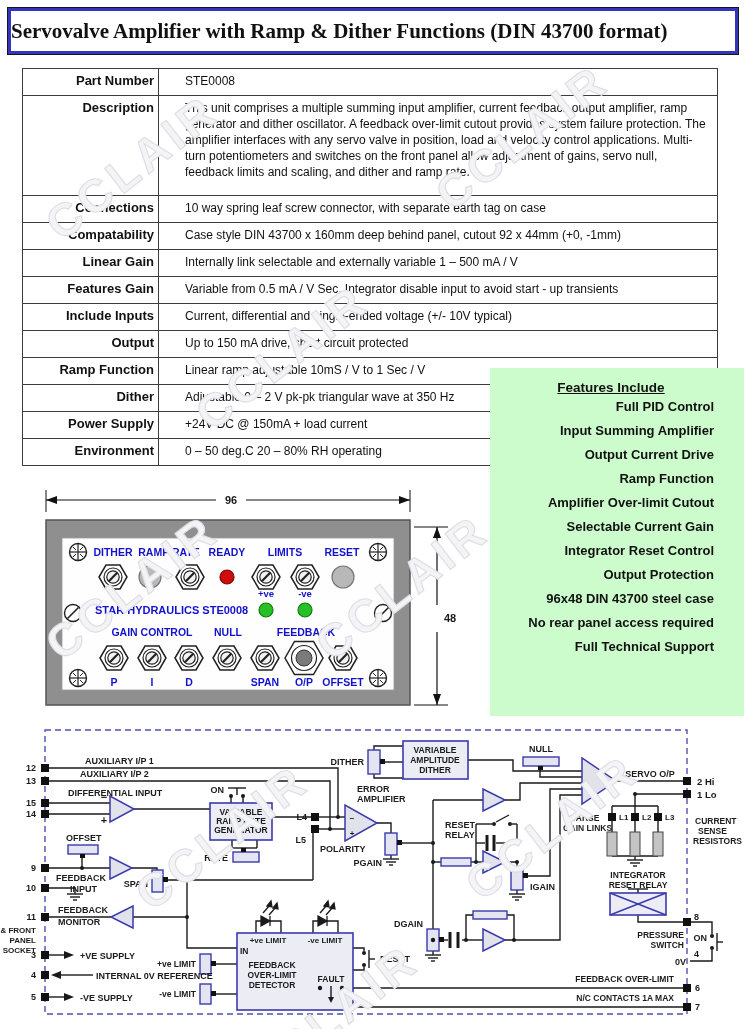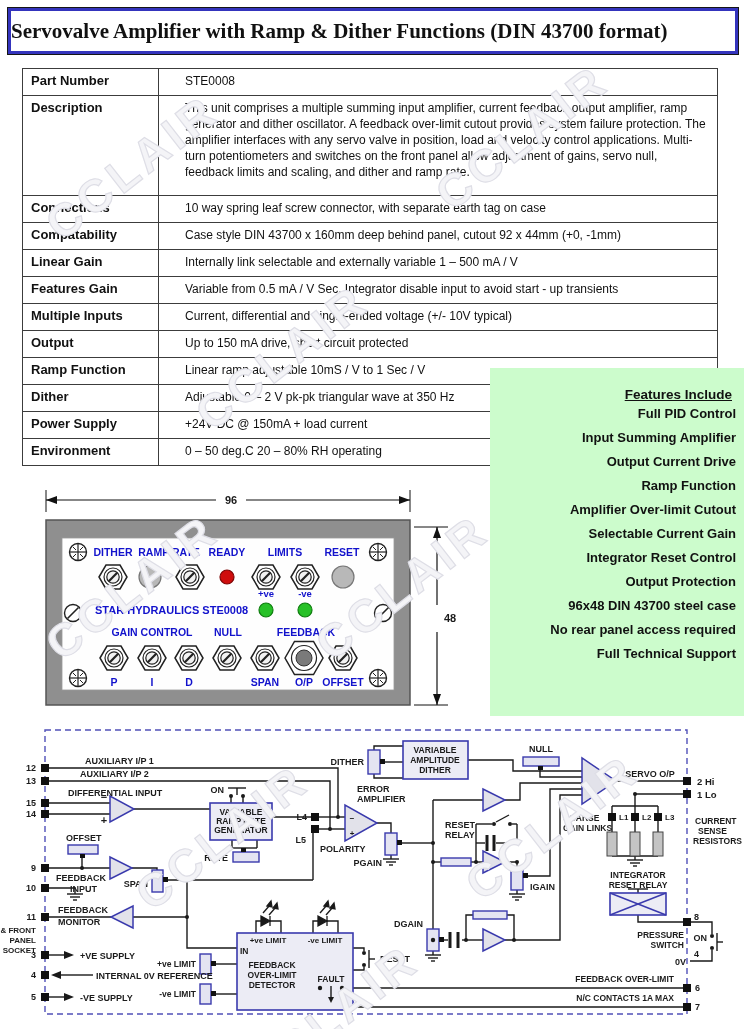--- a/index.html
+++ b/index.html
@@ -4,29 +4,29 @@
 <style>
   html,body{margin:0;padding:0;}
   body{width:746px;height:1029px;position:relative;background:#fff;overflow:hidden;
        font-family:"Liberation Sans",sans-serif;color:#111;}
   
   .title{position:absolute;left:8px;top:8px;width:724px;height:40px;border:3px solid #3434bd;
          outline:1px solid #151515;text-align:left;line-height:40px;font-size:21px;font-weight:bold;font-family:Liberation Serif, serif;}
   
   .spec{position:absolute;left:22px;top:68px;width:696px;border-collapse:collapse;table-layout:fixed;z-index:1;}
   .spec td{border:1px solid #3c3c3c;vertical-align:top;}
-  .spec .lbl{font-weight:bold;font-size:13px;padding:4px 4px 2px 8px;}
+  .spec .lbl{font-weight:bold;font-size:13px;padding:4px 4px 2px 8px;text-align:right;}
   .spec .val{font-size:12px;line-height:16px;padding:4px 8px 2px 26px;}
   .spec tr{height:27px;}
   .spec tr.desc{height:100px;}
   col.c1{width:136px;}
   
   .features{position:absolute;left:490px;top:368px;width:254px;height:348px;background:#ccfccc;z-index:2;}
-  .f-head{text-align:right;font-weight:bold;font-size:13.5px;text-decoration:underline;padding:12px 12px 0 0;margin-top:7px;}
-  .f-item{text-align:right;font-weight:bold;font-size:13px;line-height:24px;padding-right:8px;}
+  .f-head{text-align:center;font-weight:bold;font-size:13.5px;text-decoration:underline;padding:12px 12px 0 0;}
+  .f-item{text-align:right;font-weight:bold;font-size:13px;line-height:24px;padding-right:30px;}
   .f-item:first-of-type{margin-top:22px;}
   
   .panel-svg{position:absolute;left:0;top:480px;z-index:1;}
   .diag-svg{position:absolute;left:0;top:715px;z-index:1;}
   .w path,.w line{stroke:#1a1a1a;stroke-width:1.4;fill:none;}
   .dots circle{fill:#1a1a1a;}
   .terms rect{fill:#101010;}
   text{font-family:"Liberation Sans",sans-serif;}
   .dt{font-size:9px;font-weight:bold;fill:#1b1b1b;}
   .dt85{font-size:8.5px;font-weight:bold;fill:#1b1b1b;}
@@ -82,21 +82,21 @@
       </tr>
     <tr>
         <td class="lbl">Linear Gain</td>
         <td class="val">Internally link selectable and externally variable 1 – 500 mA / V</td>
       </tr>
     <tr>
         <td class="lbl">Features Gain</td>
         <td class="val">Variable from 0.5 mA / V Sec. Integrator disable input to avoid start - up transients</td>
       </tr>
     <tr>
-        <td class="lbl">Multiple Inputs</td>
+        <td class="lbl">Include Inputs</td>
         <td class="val">Current, differential and single-ended voltage (+/- 10V typical)</td>
       </tr>
     <tr>
         <td class="lbl">Output</td>
         <td class="val">Up to 150 mA drive, short circuit protected</td>
       </tr>
     <tr>
         <td class="lbl">Ramp Function</td>
         <td class="val">Linear ramp adjustable 10mS / V to 1 Sec / V</td>
       </tr>

